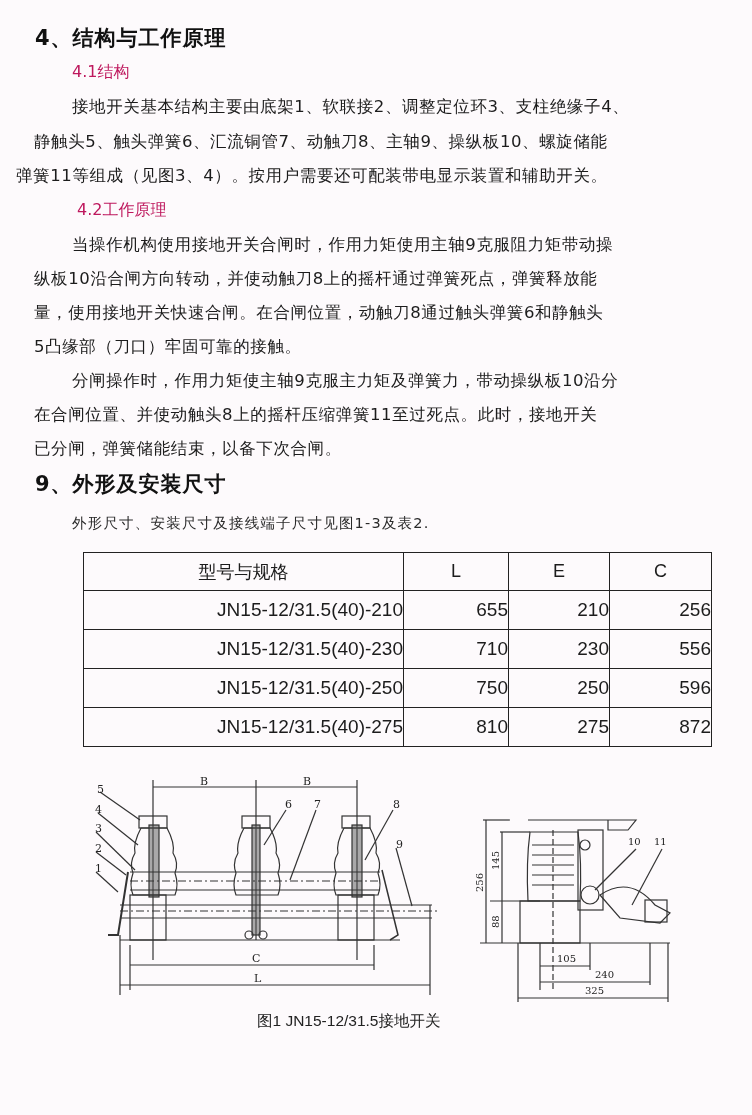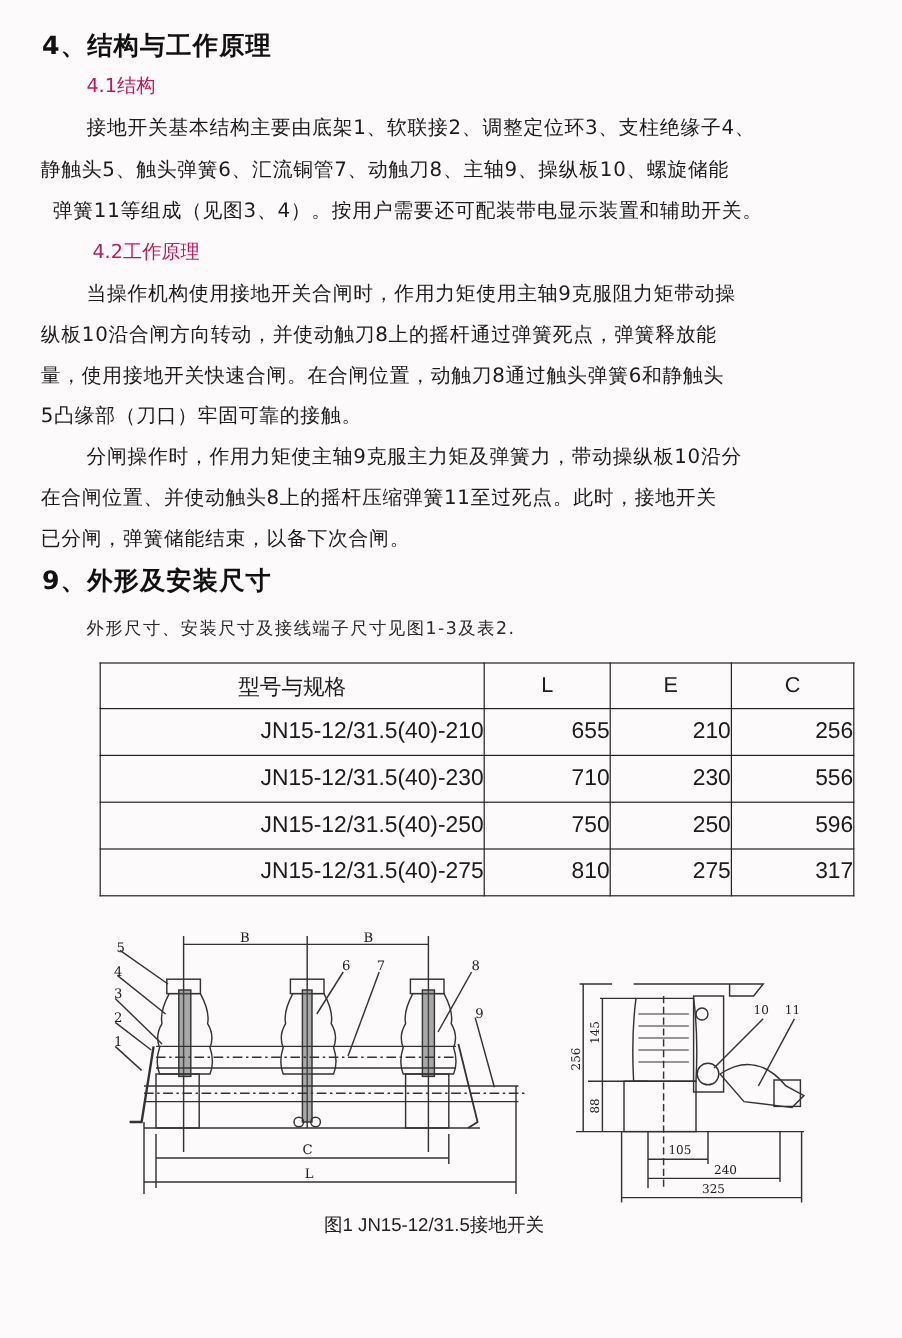--- a/index.html
+++ b/index.html
@@ -18,30 +18,30 @@
       position: absolute; left: 83px; top: 552px;
       border-collapse: collapse; table-layout: fixed;
       font-family: "Liberation Sans", sans-serif; font-size: 19px; color: #1c1c1c;
     }
     table.spec td, table.spec th {
       border: 1.6px solid #222; text-align: center; font-weight: normal; padding: 0;
     }
     table.spec th { height: 37px; font-size: 18px; }
     table.spec td { height: 38px; text-align: right; }
     .fig { position: absolute; left: 88px; top: 772px; }
-    .caption { font-family: "Liberation Sans", sans-serif; font-size: 15.5px; color: #222; margin-left: 13px; }
+    .caption { font-family: "Liberation Sans", sans-serif; font-size: 15.5px; color: #222; }
   </style>
 </head>
 <body>
 
 <div class="abs h1" style="left:35px;top:24px;">4、结构与工作原理</div>
 <div class="abs h2" style="left:72px;top:62px;">4.1结构</div>
 <div class="abs p" style="left:72px;top:96px;">接地开关基本结构主要由底架1、软联接2、调整定位环3、支柱绝缘子4、</div>
 <div class="abs p" style="left:34px;top:131px;">静触头5、触头弹簧6、汇流铜管7、动触刀8、主轴9、操纵板10、螺旋储能</div>
-<div class="abs p" style="left:44px;top:165px;">弹簧11等组成（见图3、4）。按用户需要还可配装带电显示装置和辅助开关。</div>
+<div class="abs p" style="left:16px;top:165px;">弹簧11等组成（见图3、4）。按用户需要还可配装带电显示装置和辅助开关。</div>
 
 <div class="abs h2" style="left:77px;top:200px;">4.2工作原理</div>
 <div class="abs p" style="left:72px;top:234px;text-align:right;">当操作机构使用接地开关合闸时，作用力矩使用主轴9克服阻力矩带动操</div>
 <div class="abs p" style="left:34px;top:268px;">纵板10沿合闸方向转动，并使动触刀8上的摇杆通过弹簧死点，弹簧释放能</div>
 <div class="abs p" style="left:34px;top:302px;">量，使用接地开关快速合闸。在合闸位置，动触刀8通过触头弹簧6和静触头</div>
 <div class="abs p" style="left:34px;top:336px;">5凸缘部（刀口）牢固可靠的接触。</div>
 
 <div class="abs p" style="left:72px;top:370px;">分闸操作时，作用力矩使主轴9克服主力矩及弹簧力，带动操纵板10沿分</div>
 <div class="abs p" style="left:34px;top:404px;">在合闸位置、并使动触头8上的摇杆压缩弹簧11至过死点。此时，接地开关</div>
 <div class="abs p" style="left:34px;top:438px;">已分闸，弹簧储能结束，以备下次合闸。</div>
@@ -78,21 +78,21 @@
   <tr>
     <td>JN15-12/31.5(40)-250</td>
     <td>750</td>
     <td>250</td>
     <td>596</td>
   </tr>
   <tr>
     <td>JN15-12/31.5(40)-275</td>
     <td>810</td>
     <td>275</td>
-    <td>317</td>
+    <td>872</td>
   </tr>
 </tbody>
   </table>
 
 <svg class="fig" style="left:0;top:0;" width="752" height="1040" viewBox="0 0 752 1040">
   <g stroke="#333" stroke-width="1.2" fill="none" font-family="DejaVu Serif, serif" font-size="11">
 
     <line x1="153" y1="787" x2="357" y2="787"></line>
     <line x1="153" y1="780" x2="153" y2="960"></line>
     <line x1="256" y1="780" x2="256" y2="940"></line>

